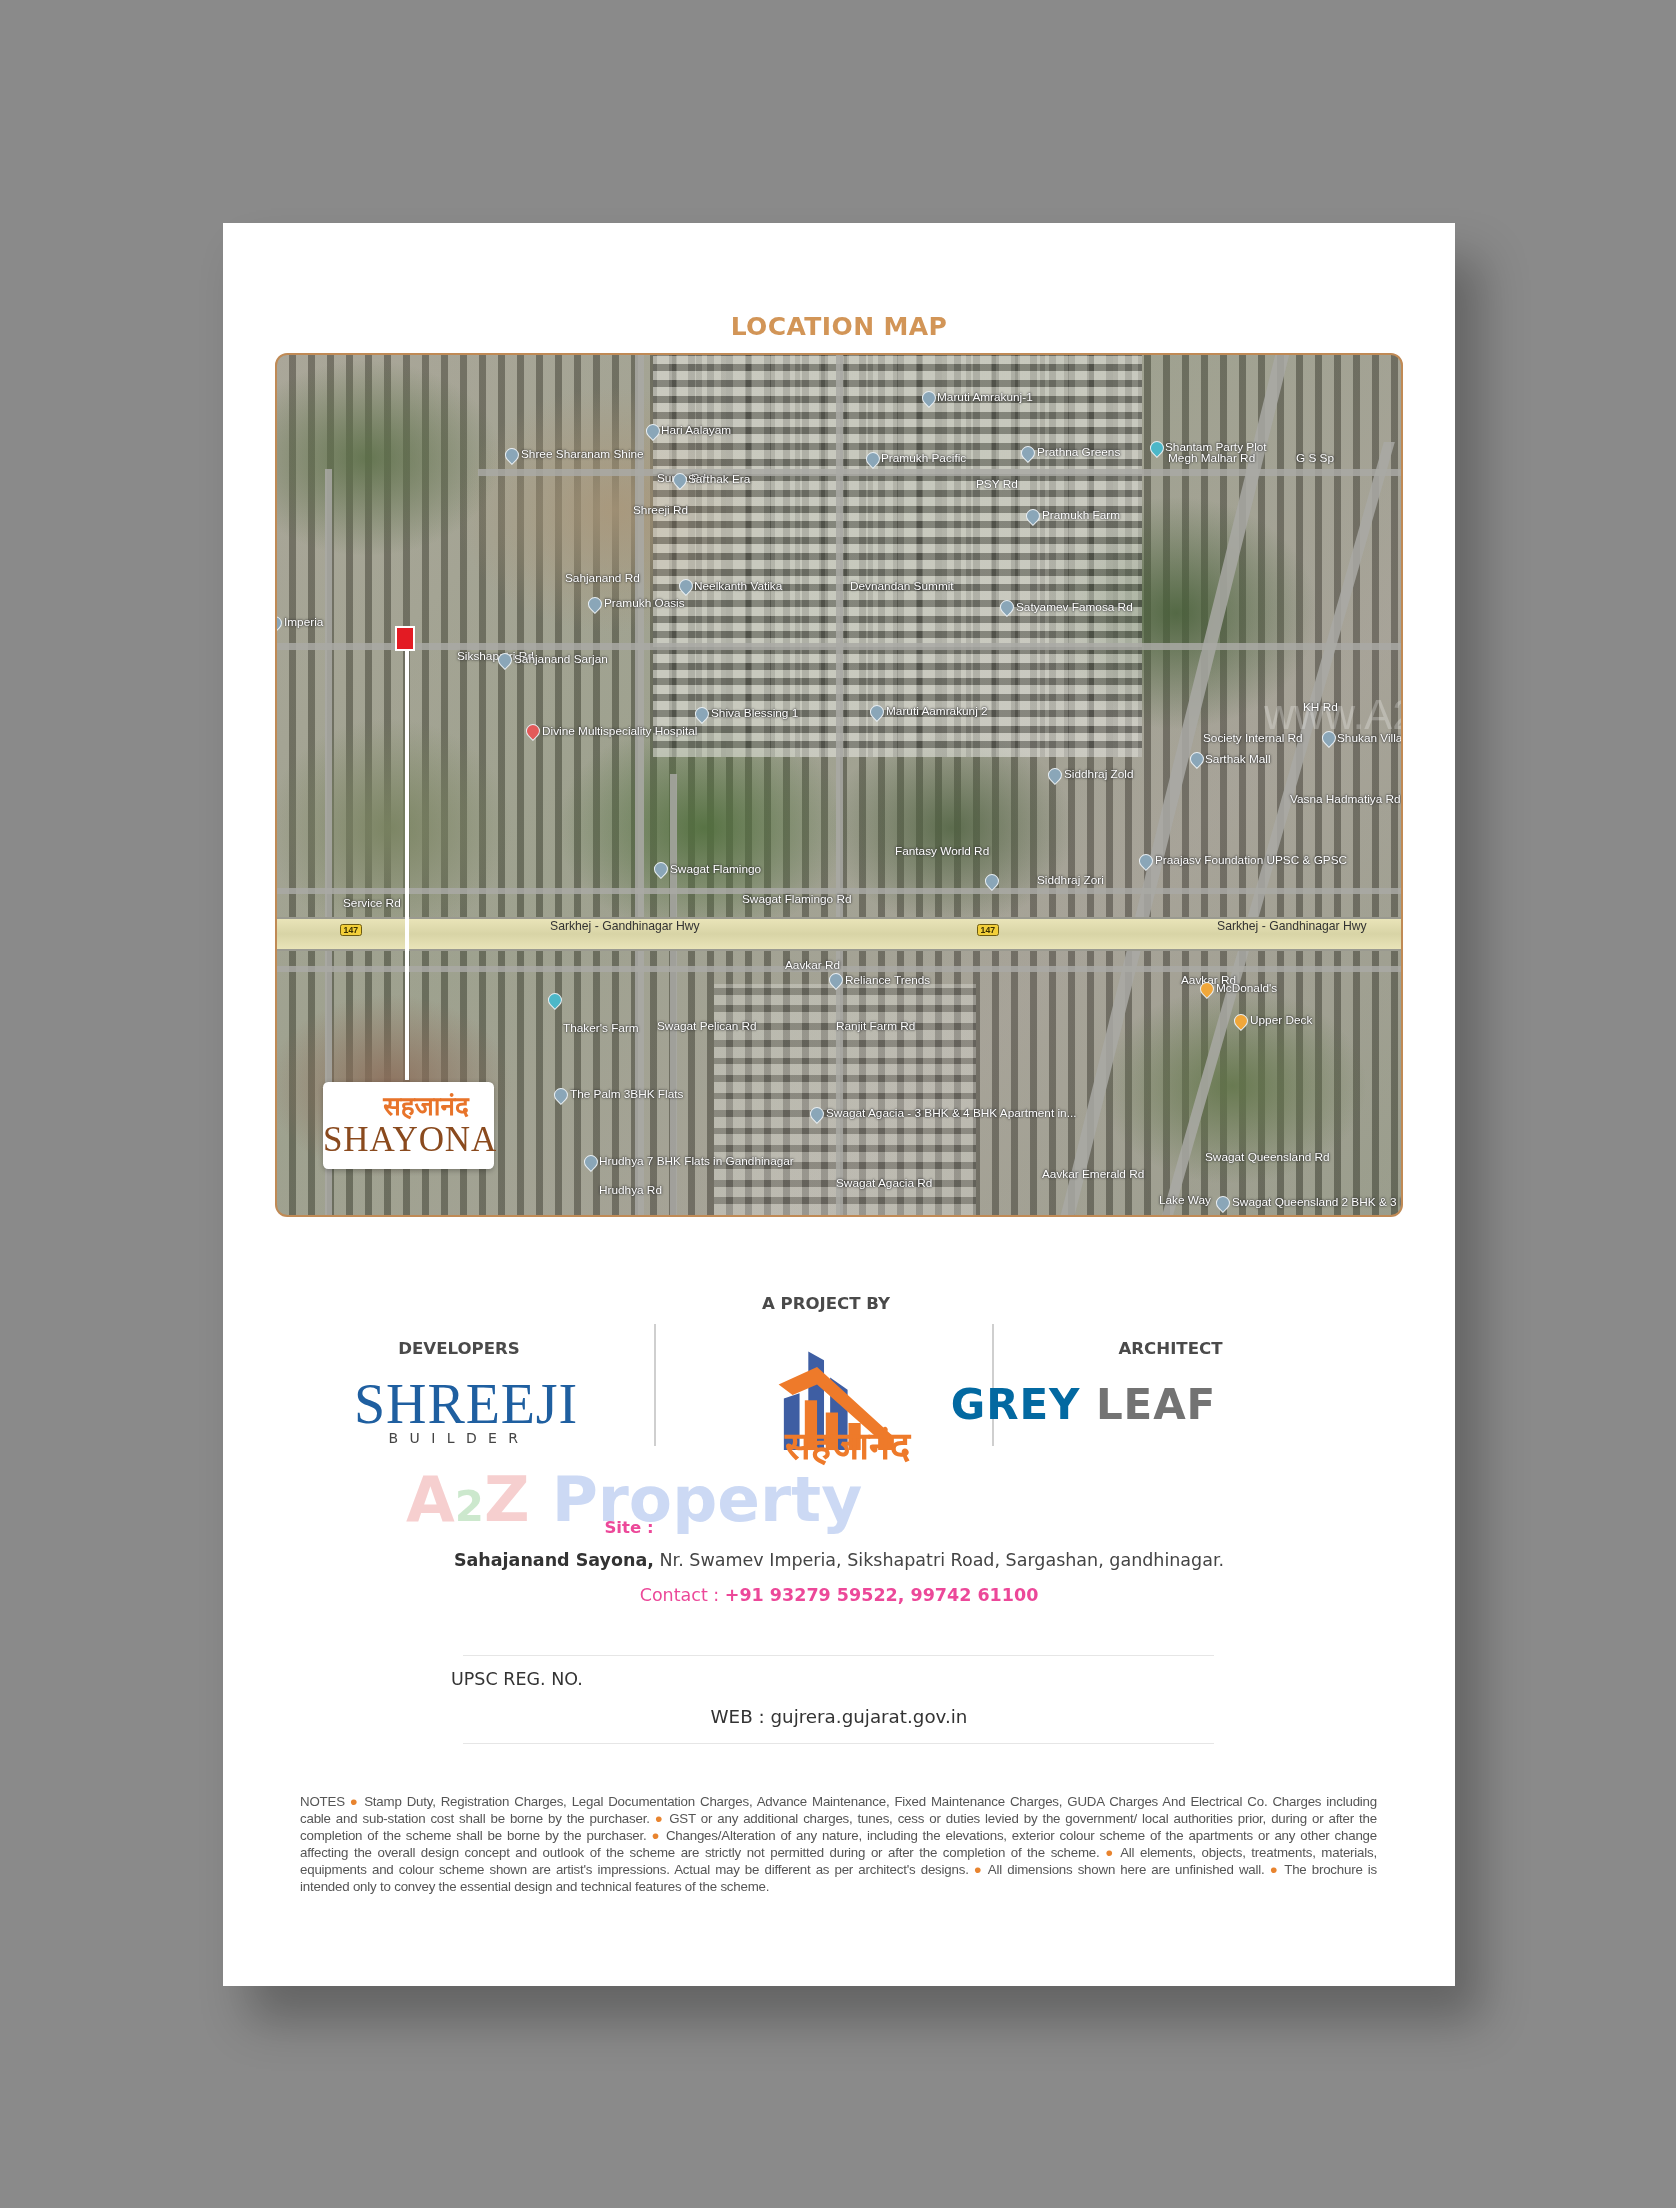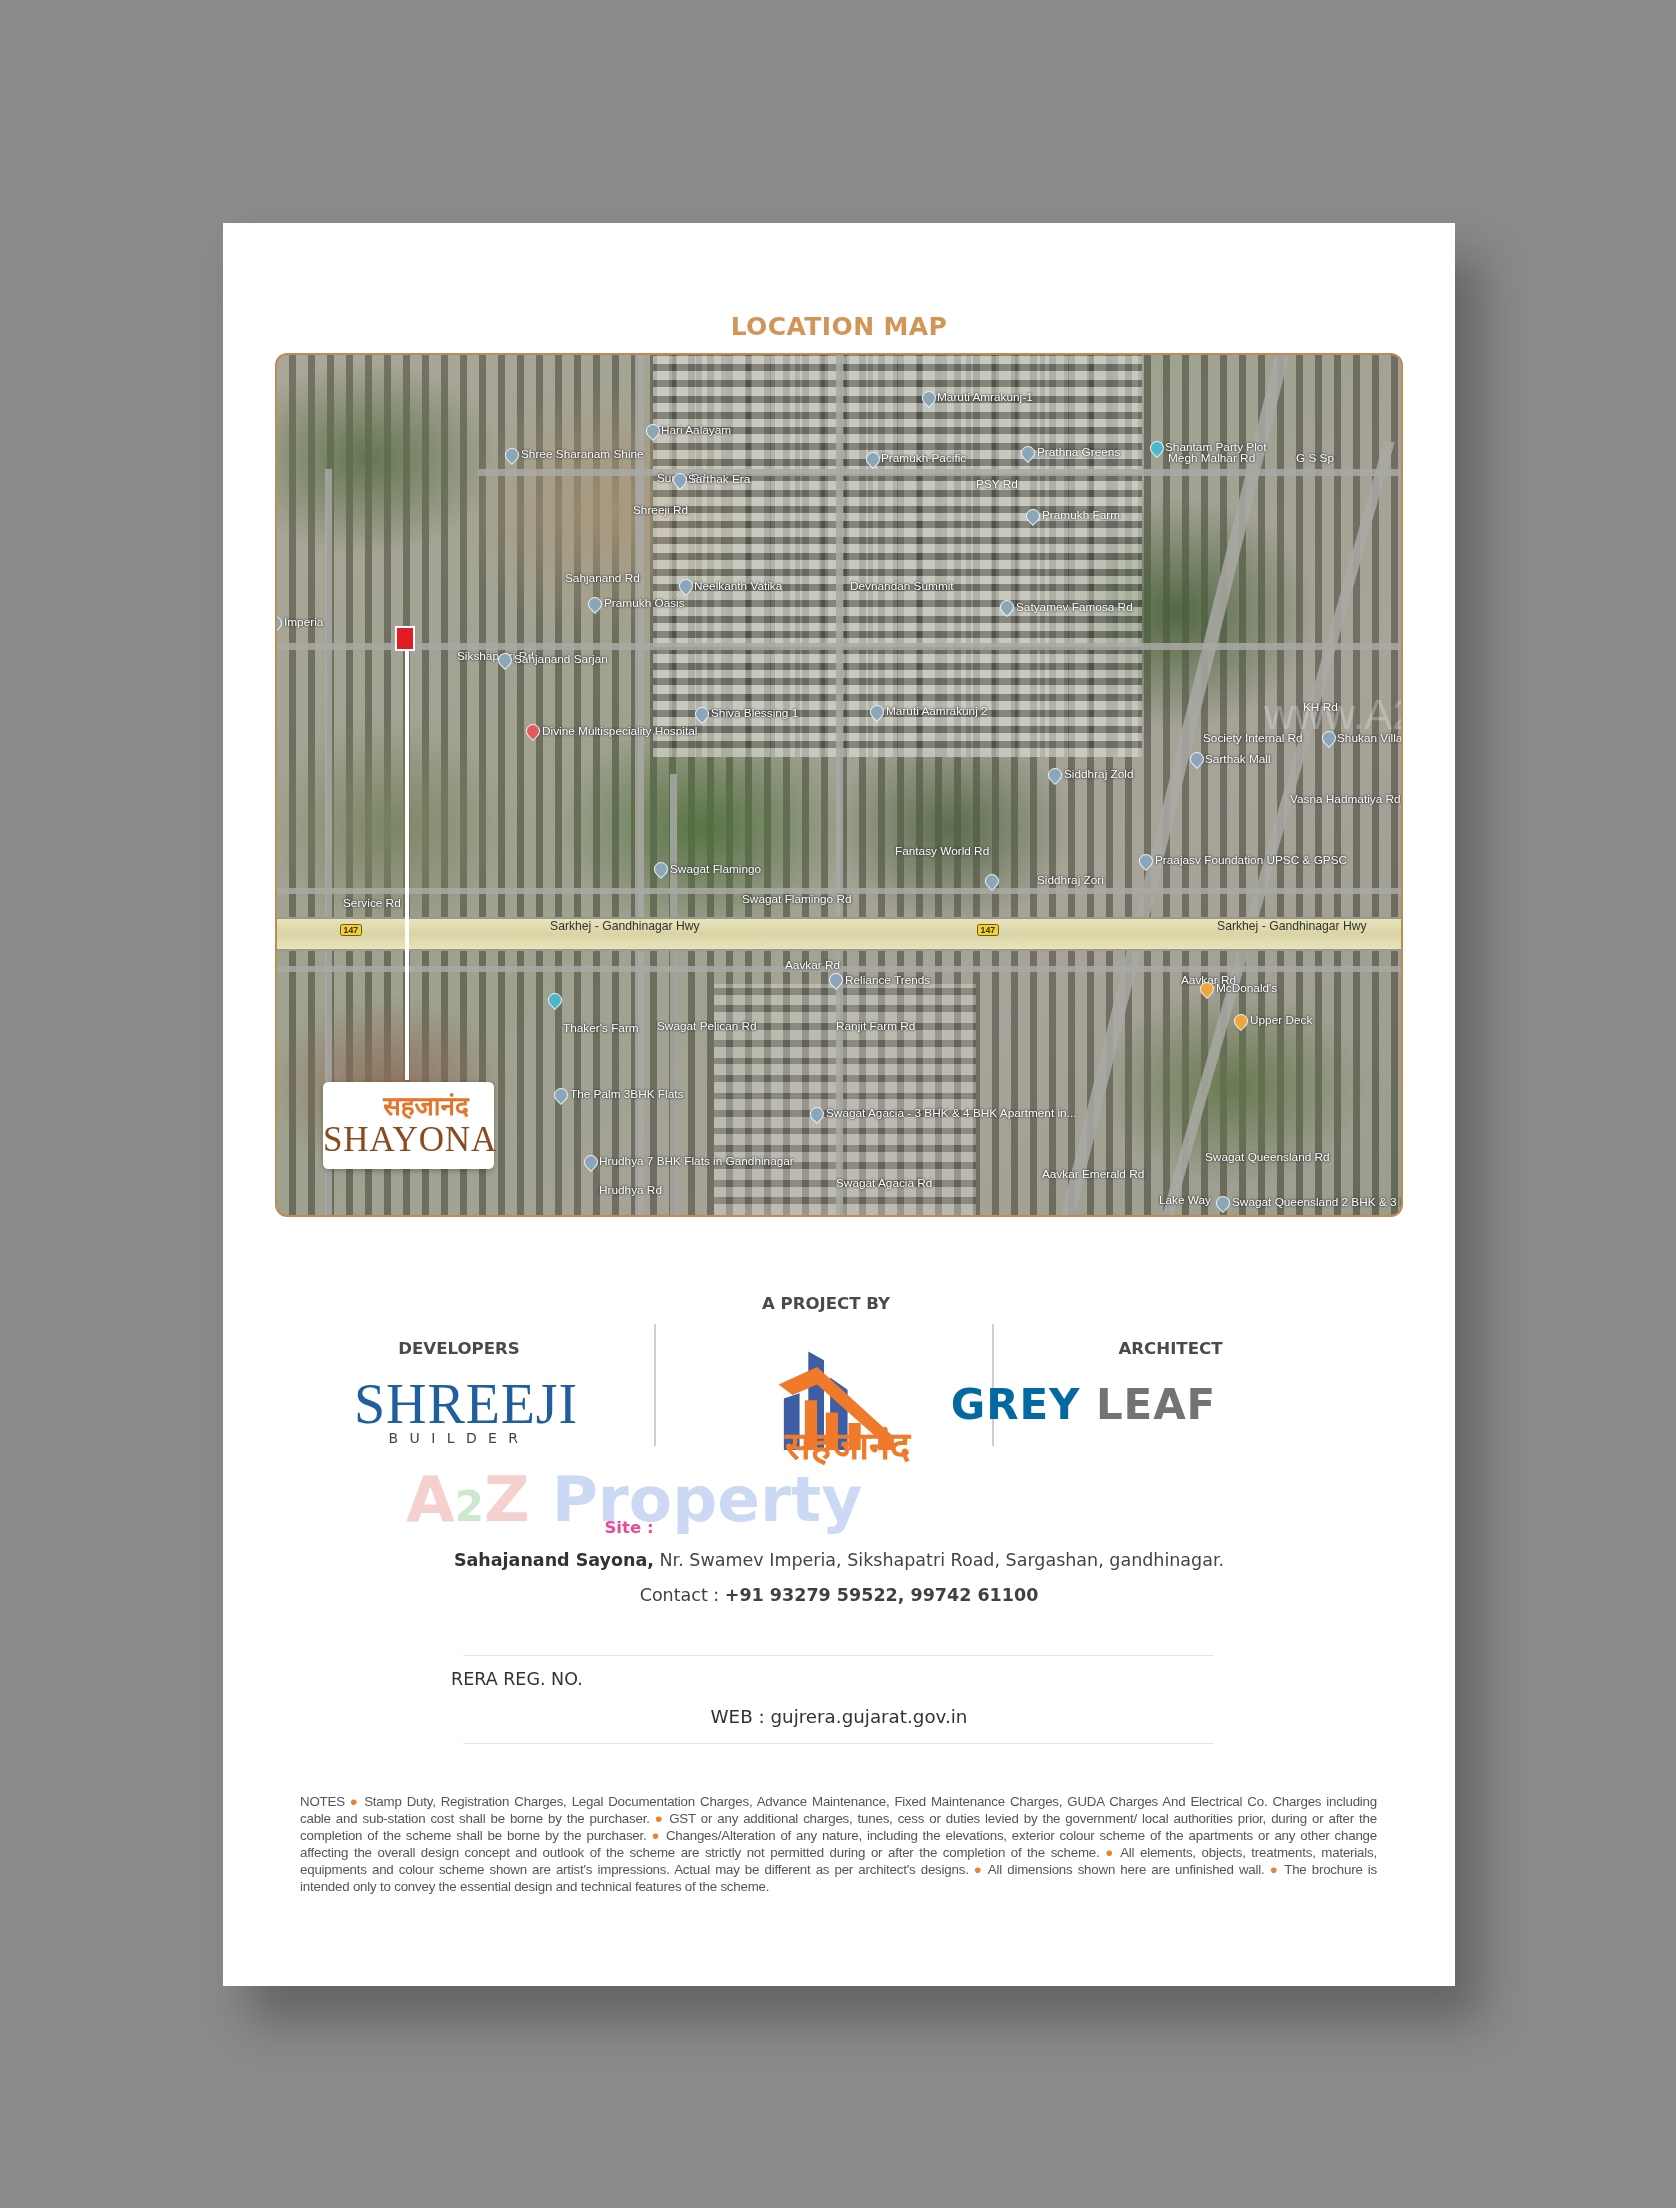--- a/index.html
+++ b/index.html
@@ -126,21 +126,21 @@
     font-family:"DejaVu Sans", sans-serif; font-weight:bold; font-size:16.6px; color:#ec4899;
     padding-left:218px; box-sizing:border-box; padding-right:0;
   }
   .addr {
     position:absolute; left:0; width:1232px; top:1327px; text-align:center;
     font-family:"DejaVu Sans", sans-serif; font-size:17.5px; color:#444;
   }
   .addr b { color:#333; }
   .contact {
     position:absolute; left:0; width:1232px; top:1362px; text-align:center;
-    font-family:"DejaVu Sans", sans-serif; font-size:17.5px; color:#404040;
+    font-family:"DejaVu Sans", sans-serif; font-size:17.5px; color:#ec4899;
   }
   .hr { position:absolute; left:240px; width:751px; height:0.9px; background:#e6e6e6; }
   .rera {
     position:absolute; left:228px; top:1446px; font-family:"DejaVu Sans", sans-serif;
     font-size:17.5px; color:#333;
   }
   .web {
     position:absolute; left:0; width:1232px; top:1483px; text-align:center;
     font-family:"DejaVu Sans", sans-serif; font-size:18.3px; color:#333;
   }
@@ -308,21 +308,21 @@
 
   <div class="site-head" style="padding-left:0;left:218px;width:376px;">Site :</div>
   <div class="addr">
     <b>Sahajanand Sayona,</b><span> Nr. Swamev Imperia, Sikshapatri Road, Sargashan, gandhinagar.</span>
   </div>
   <div class="contact">
     <span>Contact : </span><b>+91 93279 59522, 99742 61100</b>
   </div>
 
   <div class="hr" style="top:1432px;"></div>
-  <div class="rera">RERA REG. NO.</div>
+  <div class="rera">UPSC REG. NO.</div>
   <div class="web">WEB : gujrera.gujarat.gov.in</div>
   <div class="hr" style="top:1520px;"></div>
 
   <div class="notes">
     <span>NOTES</span>
     <span class="dot">●</span> <span>Stamp Duty, Registration Charges, Legal Documentation Charges, Advance Maintenance, Fixed Maintenance Charges, GUDA Charges And Electrical Co. Charges including cable and sub-station cost shall be borne by the purchaser.</span>
     <span class="dot">●</span> <span>GST or any additional charges, tunes, cess or duties levied by the government/ local authorities prior, during or after the completion of the scheme shall be borne by the purchaser.</span>
     <span class="dot">●</span> <span>Changes/Alteration of any nature, including the elevations, exterior colour scheme of the apartments or any other change affecting the overall design concept and outlook of the scheme are strictly not permitted during or after the completion of the scheme.</span>
     <span class="dot">●</span> <span>All elements, objects, treatments, materials, equipments and colour scheme shown are artist's impressions. Actual may be different as per architect's designs.</span>
     <span class="dot">●</span> <span>All dimensions shown here are unfinished wall.</span>

